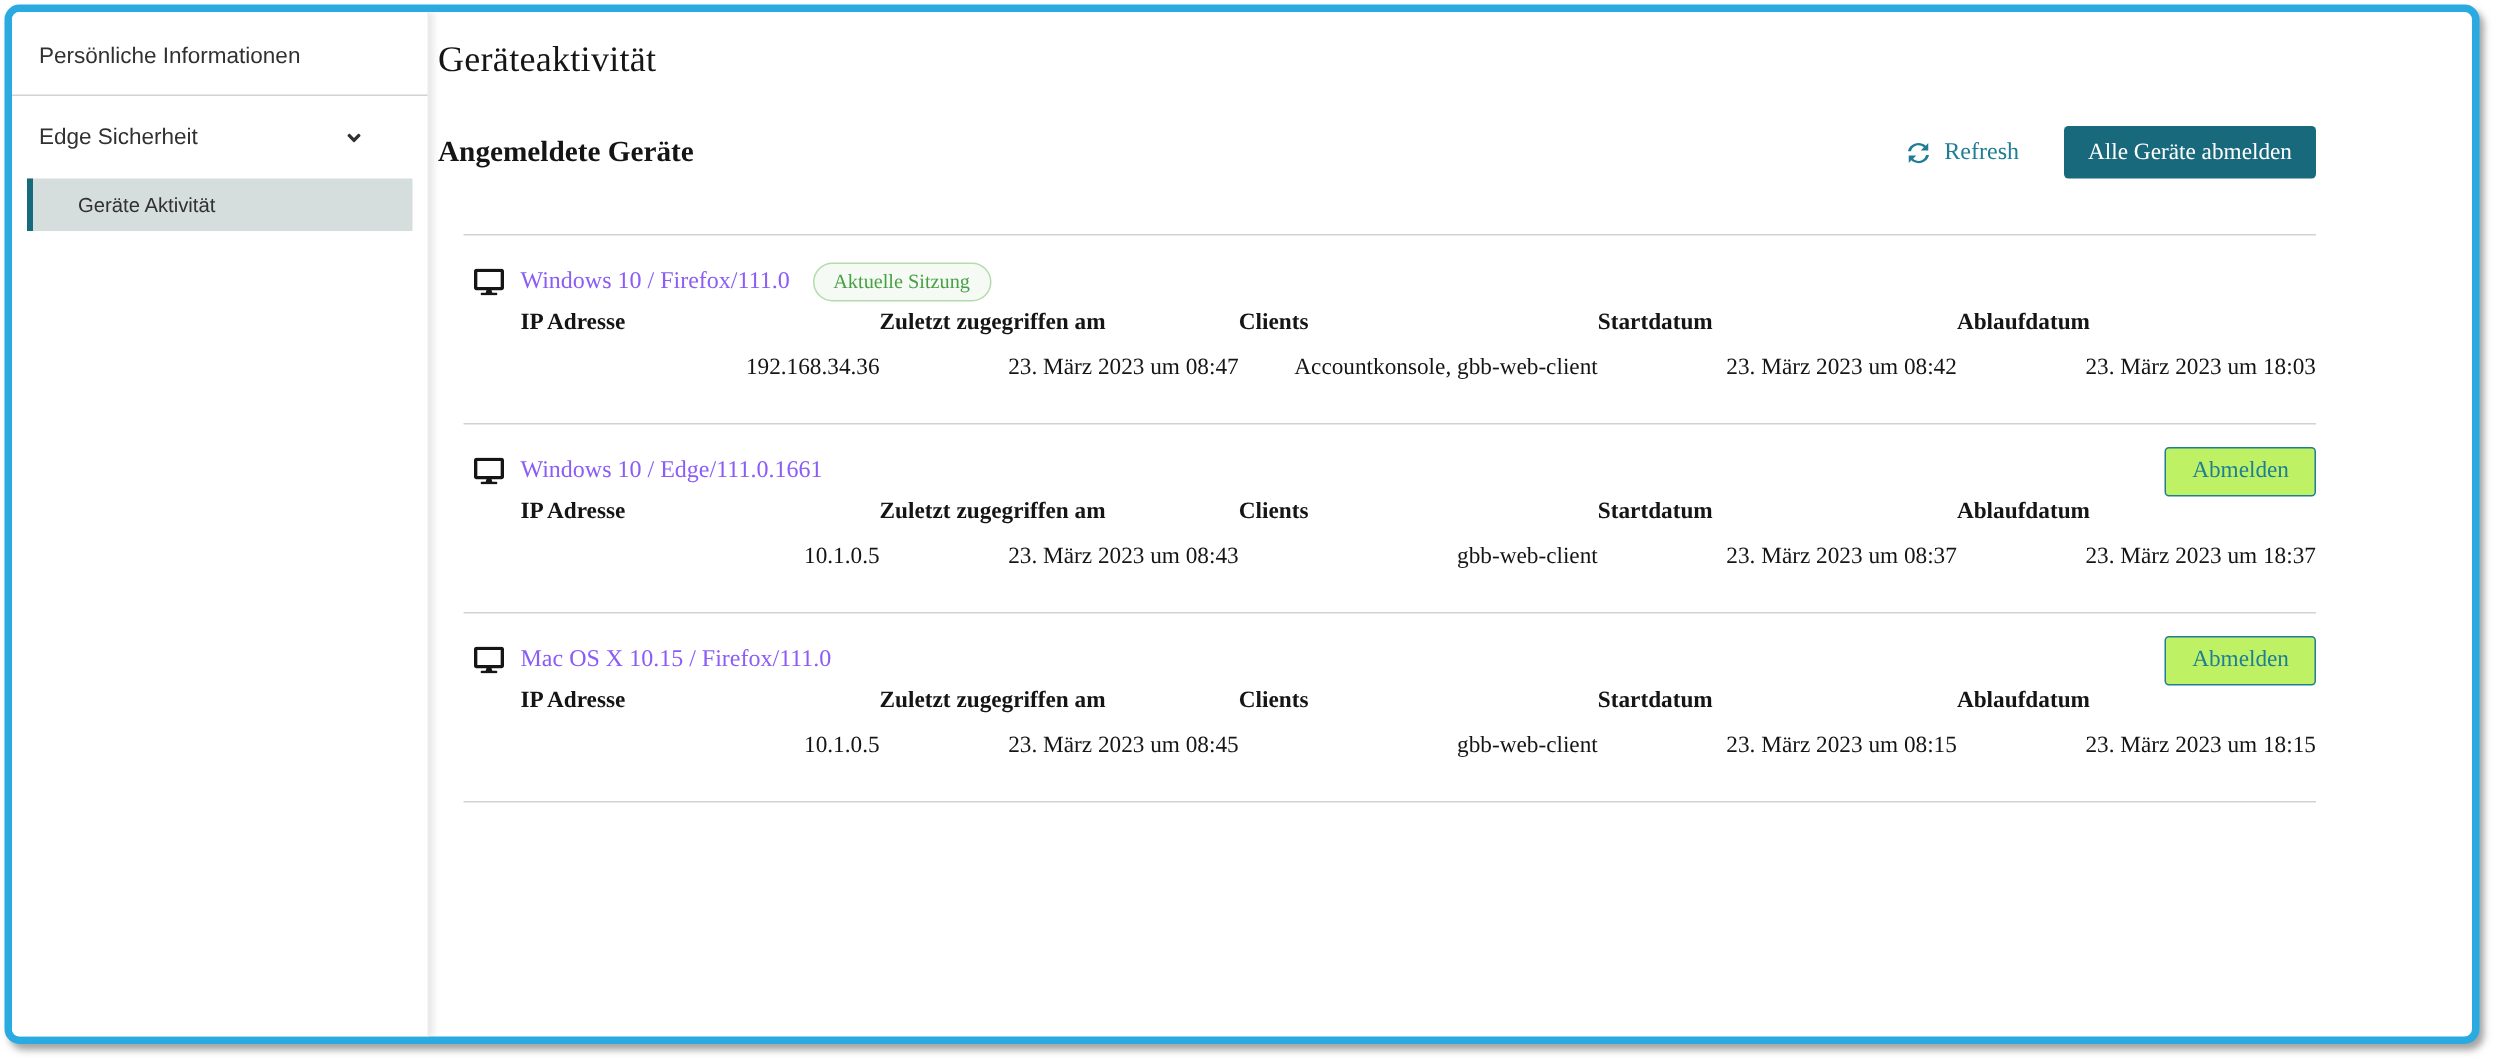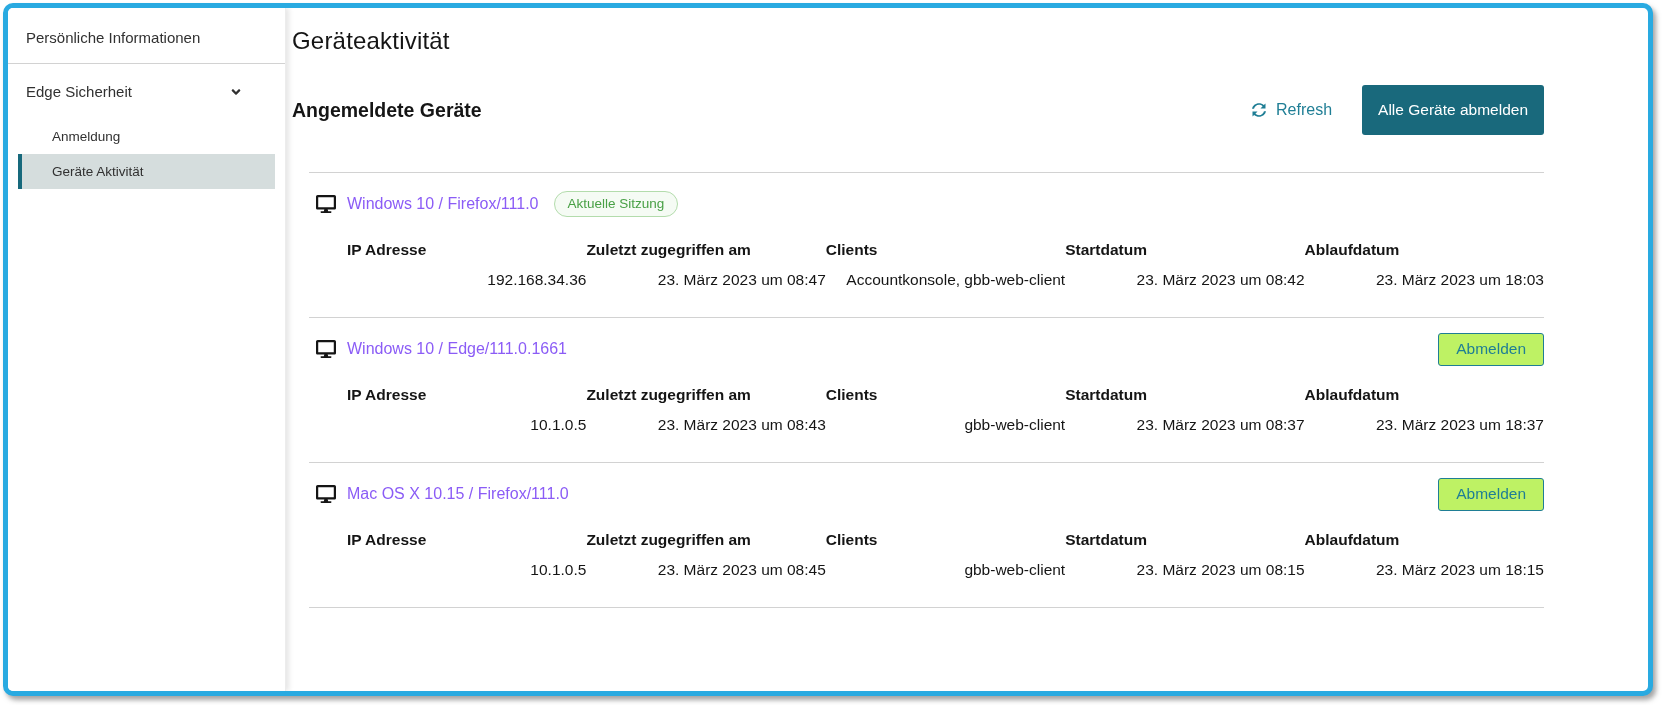--- a/index.html
+++ b/index.html
@@ -30,74 +30,73 @@
   .side-group-header svg { width: 14px; height: 14px; fill: #313131; margin-right: 24px; }
   .side-sub {
     margin: 0 10px; padding: 10px 8px 10px 30px; font-size: 13.5px; color: #313131; cursor: pointer;
     border-left: 4px solid transparent; line-height: 15px;
   }
   .side-sub.active {
     background: #d5dddd; border-left: 4px solid #17697c;
   }
 
   
-  .main { flex: 1; padding: 14px 104px 0 6px; overflow: hidden; }
+  .main { flex: 1; padding: 14px 104px 0 6px; overflow: hidden; font-family: Liberation Serif, serif; }
   h1.page-title { font-size: 24px; font-weight: 500; letter-spacing: 0.2px; margin-top: 5px; }
   p.page-desc { font-size: 15.5px; margin-top: 34px; }
   .section-row { display: flex; align-items: center; margin-top: 30px; }
   h2.section-title { font-size: 19.5px; font-weight: 700; flex: 1; }
   .refresh-link {
     display: inline-flex; align-items: center; gap: 9px; color: #1f7e95;
     font-size: 16px; text-decoration: none; margin-right: 30px; cursor: pointer;
   }
   .refresh-link svg { width: 16px; height: 16px; fill: #1f7e95; }
   .btn-primary {
     background: #19697c; color: #fff; font-size: 15.5px; font-family: inherit;
-    border: none; border-radius: 3px; padding: 0 16px; height: 50px; cursor: pointer;
+    border: none; border-radius: 3px; padding: 0 16px; height: 35px; cursor: pointer;
   }
 
   
   .device-list { margin-left: 17px; margin-top: 37px; border-top: 1px solid #d2d2d2; }
   .device-row { border-bottom: 1px solid #d2d2d2; padding: 14px 0 28px; }
   .device-header { display: flex; align-items: center; min-height: 34px; }
   .monitor-icon { width: 20px; height: 18px; margin: 0 11px 0 7px; flex: 0 0 auto; }
   .monitor-icon svg { width: 20px; height: 18px; fill: #151515; }
   .device-name { font-size: 16px; color: #8b5cf6; }
   .badge {
     margin-left: 15px; font-size: 13.5px; color: #48a045;
     background: #f5fbf4; border: 1px solid #b3dcac; border-radius: 30px;
     padding: 4px 13px 5px; line-height: 15px;
   }
   .btn-outline {
     margin-left: auto; background: #bef264; color: #1f7e95; font-size: 15.5px; font-family: inherit;
     border: 1px solid #1f7e95; border-radius: 3px; height: 33px; padding: 0 17px; cursor: pointer;
   }
   .device-grid {
     display: grid; grid-template-columns: repeat(5, 1fr);
-    margin-left: 38px; margin-top: 19px;
+    margin-left: 38px; 
   }
   .cell .label { font-size: 15.5px; font-weight: 700; line-height: 19px; }
   .cell .value { font-size: 15.5px; margin-top: 11px; line-height: 19px; text-align: right; }
 </style>
 </head>
 <body>
 
 <div class="window">
 
   <aside class="sidebar">
     <div class="side-item-top">Persönliche Informationen</div>
     <div class="side-divider"></div>
     <div class="side-group-header">
       <span>Edge Sicherheit</span>
       <svg viewBox="0 0 320 512">
           <path d="M143 352.3L7 216.3c-9.4-9.4-9.4-24.6 0-33.9l22.6-22.6c9.4-9.4 24.6-9.4 33.9 0l96.4 96.4 96.4-96.4c9.4-9.4 24.6-9.4 33.9 0l22.6 22.6c9.4 9.4 9.4 24.6 0 33.9l-136 136c-9.2 9.4-24.4 9.4-33.8 0z"></path>
         </svg>
     </div>
     <nav>
-      <div class="side-sub">Anmeldung</div>
       <div class="side-sub active">Geräte Aktivität</div>
     </nav>
   </aside>
 
   <main class="main">
     <h1 class="page-title">Geräteaktivität</h1>
 
     <div class="section-row">
       <h2 class="section-title">Angemeldete Geräte</h2>
       <a class="refresh-link">

